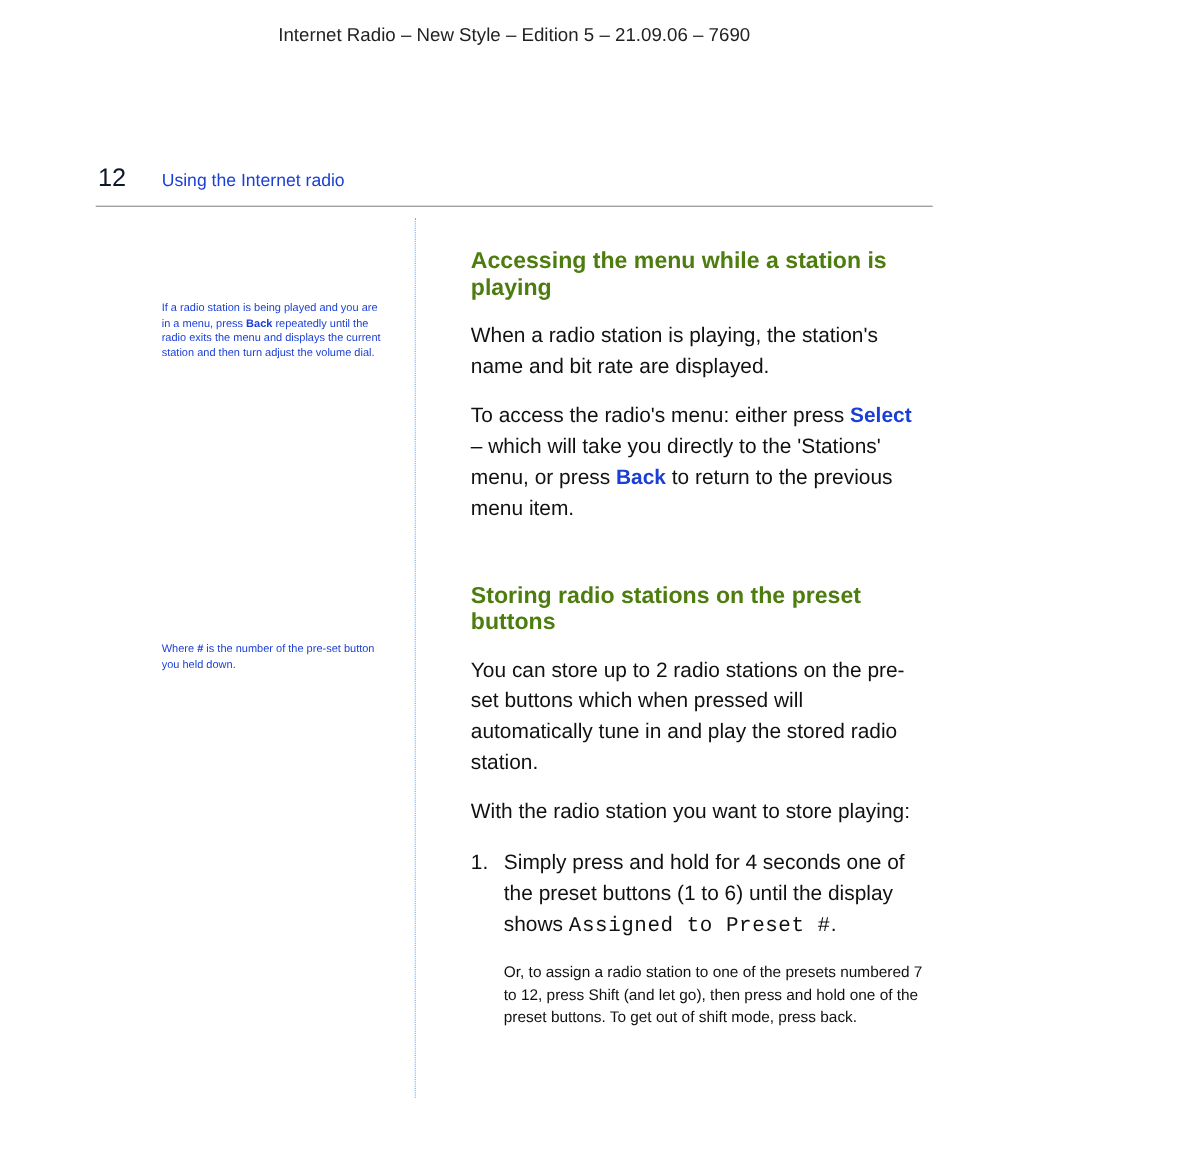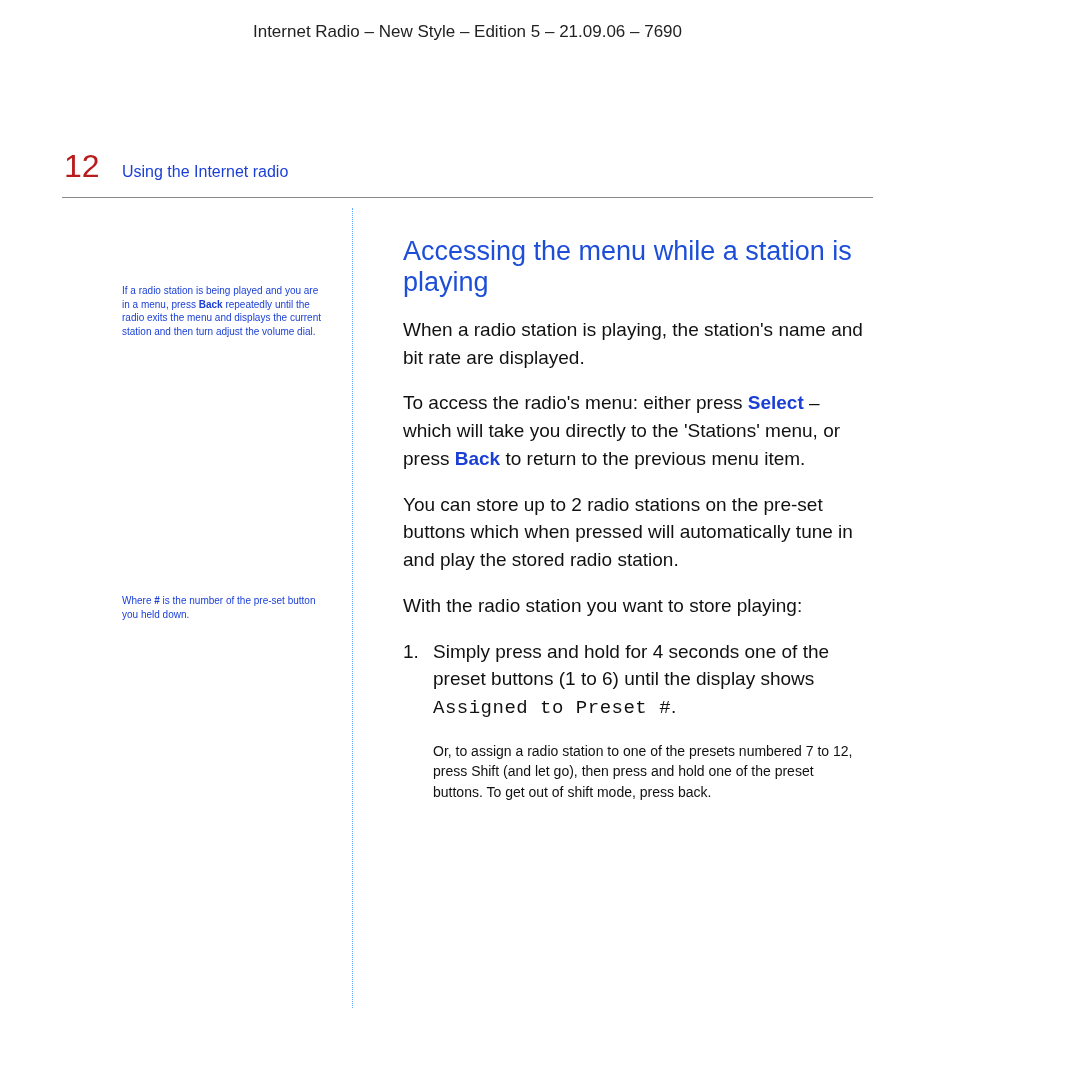--- a/index.html
+++ b/index.html
@@ -1,29 +1,29 @@
 <!DOCTYPE html>
 <html><head>
 <meta charset="utf-8">
 <style>
   * { box-sizing: border-box; margin: 0; padding: 0; }
   html, body { width: 1080px; height: 1068px; background: #fff; font-family: "Segoe UI", "Helvetica Neue", Arial, sans-serif; color: #000; }
-  .page { width: 935px; height: 1068px; position: relative; padding: 0 62px; }
+  .page { width: 935px; height: 1068px; position: relative; padding: 0 87px; }
   .header-line { text-align: center; font-size: 17px; color: #222; padding-top: 22px; }
   .chapter-row { display: flex; align-items: baseline; margin-top: 106px; padding-bottom: 12px; border-bottom: 1px solid #888; }
-  .chapter-number { color: #b91c1c; font-size: 32px; width: 60px; flex: 0 0 60px; padding-left: 2px; }
+  .chapter-number { color: #0f172a; font-size: 23px; width: 60px; flex: 0 0 60px; padding-left: 2px; }
   .chapter-title { color: #1a3fd6; font-size: 16px; }
   .columns { display: flex; margin-top: 0; }
   .sidebar { flex: 0 0 290px; width: 290px; padding-top: 30px; padding-right: 24px; padding-left: 60px; }
   .divider-col { flex: 0 0 1px; width: 1px; border-left: 1px dotted #6aa8ff; height: 800px; margin-top: 10px; }
   .main-col { flex: 1 1 auto; padding-left: 50px; padding-top: 34px; padding-right: 6px; }
   .side-note { color: #1a3fd6; font-size: 10px; line-height: 1.36; margin-bottom: 20px; }
   .side-note .bold { font-weight: 700; }
   .side-note.spacer-before { margin-top: 324px; }
-  .section-heading { color: #1d4ed8; font-size: 27px; font-weight: 400; margin-bottom: 18px; margin-top: 4px; }
+  .section-heading { color: #4d7c0f; font-size: 21px; font-weight: 700; margin-bottom: 18px; margin-top: 4px; }
   .section-heading.second { margin-top: 54px; }
   .body-p { font-size: 19px; line-height: 1.46; color: #111; margin-bottom: 18px; }
   .body-p .bold-blue { color: #1a3fd6; font-weight: 700; }
   .ol { list-style: none; padding-left: 0; }
   .ol li { font-size: 19px; line-height: 1.46; color: #111; margin-bottom: 18px; padding-left: 30px; position: relative; }
   .ol li .num { position: absolute; left: 0; top: 0; }
   .lcd { font-family: "Courier New", monospace; letter-spacing: 0.5px; }
   .li-followup { padding-left: 30px; font-size: 14px; line-height: 1.46; color: #111; margin-bottom: 18px; }
 </style>
 </head>
@@ -54,20 +54,21 @@
     <div class="main-col">
 
       <h3 class="section-heading">Accessing the menu while a station is playing</h3>
 
       <p class="body-p">When a radio station is playing, the station's name and bit rate are displayed.</p>
 
       <p class="body-p">
         <span>To access the radio's menu: either press </span><span class="bold-blue">Select</span><span> – which will take you directly to the 'Stations' menu, or press </span><span class="bold-blue">Back</span><span> to return to the previous menu item.</span>
       </p>
 
+      <h3 class="section-heading second">Storing radio stations on the preset buttons</h3>
 
       <p class="body-p">You can store up to 2 radio stations on the pre-set buttons which when pressed will automatically tune in and play the stored radio station.</p>
 
       <p class="body-p">With the radio station you want to store playing:</p>
 
       <ol class="ol">
         <li>
           <span class="num">1.</span>
           <span>Simply press and hold for 4 seconds one of the preset buttons (</span><span class="bold-blue">1</span><span> to </span><span class="bold-blue">6</span><span>) until the display shows </span><span class="lcd">Assigned to Preset #</span><span>.</span>
         </li>

